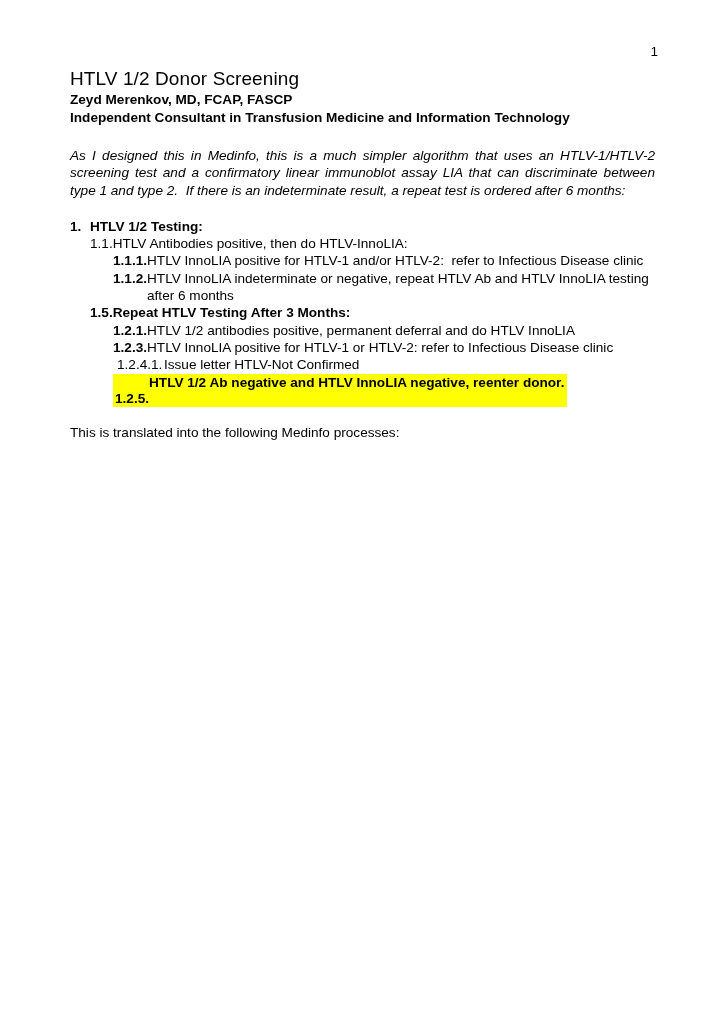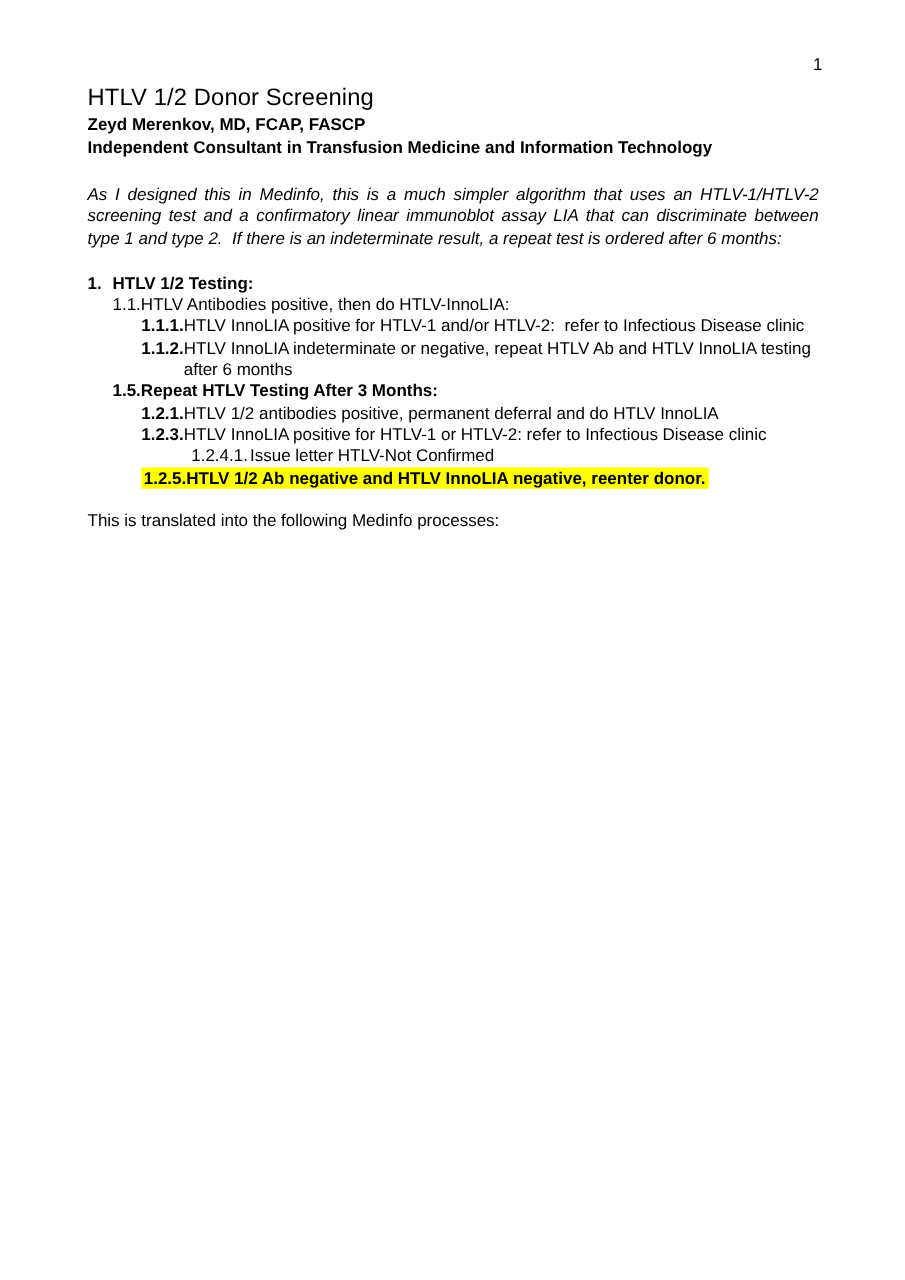--- a/index.html
+++ b/index.html
@@ -50,30 +50,30 @@
     margin-top: 19px;
     font-size: 13.6px;
     line-height: 17.3px;
   }
   .row { display: flex; }
   .row .num { flex: none; white-space: pre; }
   .row .txt { flex: 1 1 auto; white-space: pre-wrap; }
   .lvl1 { margin-left: 0; }   .lvl1 .num { min-width: 20px; }
   .lvl2 { margin-left: 20px; } .lvl2 .num { min-width: 20px; }
   .lvl3 { margin-left: 43px; } .lvl3 .num { min-width: 32px; font-weight: bold; }
-  .lvl4 { margin-left: 83px; } .lvl4 .num { min-width: 47px; }
+  .lvl4 { margin-left: 47px; } .lvl4 .num { min-width: 47px; }
   .bold { font-weight: bold; }
   .highlight {
     background: var(--highlight-color, #ffff00);
     width: fit-content;
     max-width: 100%;
     padding: 0 3px 0 2px;
     font-weight: bold;
   }
-  .highlight .num { min-width: 30px; }
+  .highlight .num { min-width: 30px; margin-top: 16px; }
   .closing {
     margin-top: 17px;
     font-size: 13.6px;
     line-height: 17.3px;
   }
 </style>
 </head>
 <body>
 
 <div class="page">

